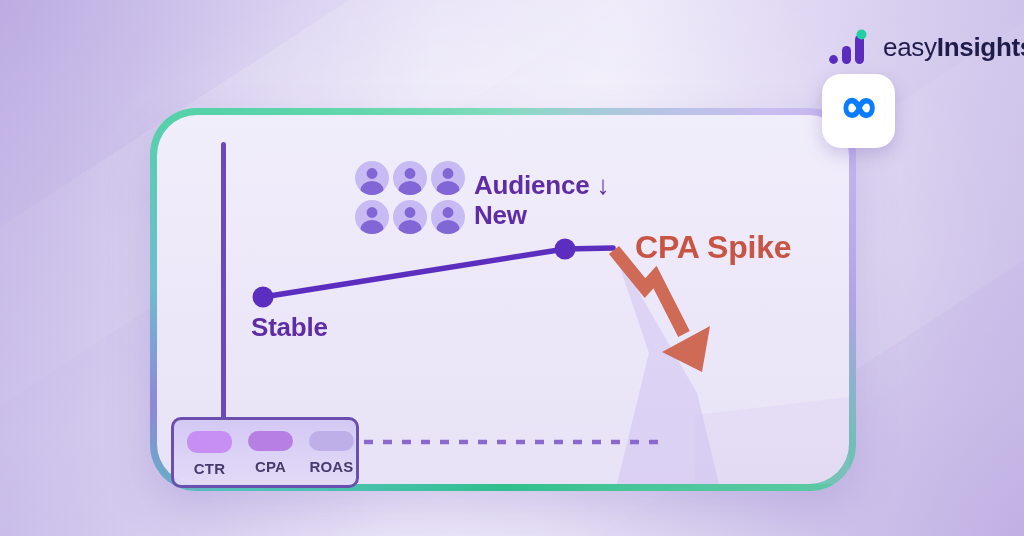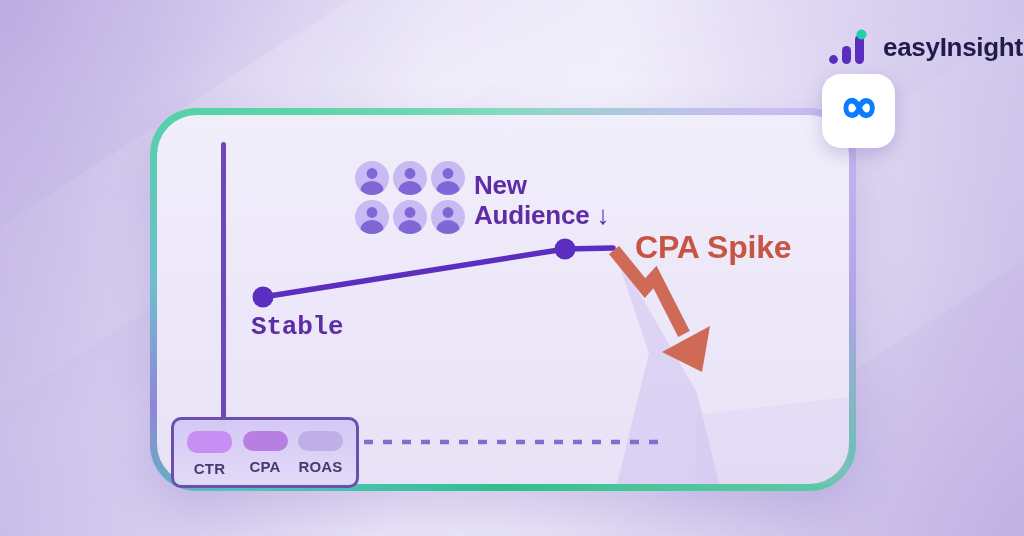--- a/index.html
+++ b/index.html
@@ -22,21 +22,21 @@
     transform: rotate(-33deg);
     pointer-events: none;
   }
   .streak.s1 { left: -180px; top: 40px;  width: 980px; height: 150px; opacity: .35; }
   .streak.s2 { left: 320px;  top: 180px; width: 980px; height: 200px; opacity: .25; }
 
   
   .brand { position: absolute; left: 828px; top: 28px; display: flex; align-items: center; gap: 9px; }
   .brand-icon { width: 46px; height: 38px; }
   .brand-text { font-size: 26px; color: #201c4a; letter-spacing: -0.3px; }
-  .brand-text .reg  { font-weight: 700; }
+  .brand-text .reg  { font-weight: 400; }
   .brand-text .bold { font-weight: 800; }
 
   
   .meta-card {
     position: absolute; left: 822px; top: 74px; width: 73px; height: 74px;
     background: #ffffff; border-radius: 19px;
     box-shadow: 0 6px 18px rgba(100, 80, 170, 0.28);
     display: flex; align-items: center; justify-content: center;
     z-index: 5;
   }
@@ -76,33 +76,33 @@
     position: absolute; left: 198px; top: 46px;
     display: grid; grid-template-columns: repeat(3, 34px); gap: 5px 4px;
   }
   .person { width: 34px; height: 34px; border-radius: 50%; background: #c8baf3; overflow: hidden; }
   .person svg { width: 100%; height: 100%; display: block; }
   .person .glyph { fill: #8166d6; }
 
   
   .lbl-purple { color: #5e2da6; font-size: 26px; font-weight: 600; line-height: 1.16; letter-spacing: -0.2px; }
   .audience-label { position: absolute; left: 317px; top: 55px; }
-  .stable-label   { position: absolute; left: 94px;  top: 197px; font-family: Liberation Mono, monospace; }
+  .stable-label   { position: absolute; left: 94px;  top: 197px; }
   .spike-label {
     position: absolute; left: 478px; top: 114px;
     color: #c85443; font-size: 32px; font-weight: 700; letter-spacing: -0.2px;
   }
 
   
   .kpi-box {
     position: absolute; left: 14px; top: 302px; width: 188px; height: 71px;
     border: 3px solid #6b4fae; border-radius: 10px;
     background: linear-gradient(180deg, rgba(211,199,244,0.95), rgba(226,218,248,0.95));
     display: flex; justify-content: space-between; align-items: flex-start;
-    padding: 11px 13px 0 13px;
+    padding: 11px 2px 0 13px;
     z-index: 3;
   }
   .kpi-col { display: flex; flex-direction: column; align-items: center; }
   .kpi-pill { width: 45px; height: 20px; border-radius: 10px; }
   .kpi-label { margin-top: 7px; font-size: 15px; font-weight: 600; color: #463b6d; letter-spacing: 0.2px; }
 </style>
 </head>
 <body>
 
 <div class="streak s1"></div>
@@ -161,22 +161,22 @@
         </div>
       <div class="person">
           <svg viewBox="0 0 34 34">
             <circle class="glyph" cx="17" cy="12.5" r="5.4"></circle>
             <path class="glyph" d="M5.5,29.5 a11.5,9.5 0 0 1 23,0 l0,6 -23,0 z"></path>
           </svg>
         </div>
     </div>
 
     <div class="lbl-purple audience-label">
+      <div>Audience ↓</div>
       <div>New</div>
-      <div>Audience ↓</div>
     </div>
 
     <div class="lbl-purple stable-label">
       <div>Stable</div>
     </div>
 
     <div class="spike-label">CPA Spike</div>
 
     <div class="kpi-box">
       <div class="kpi-col">

